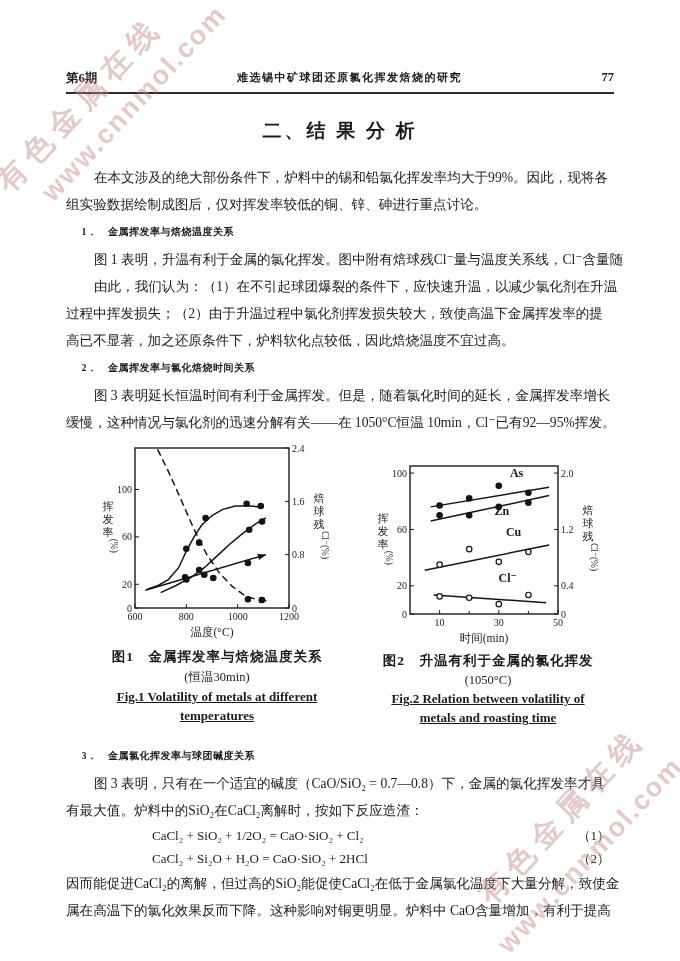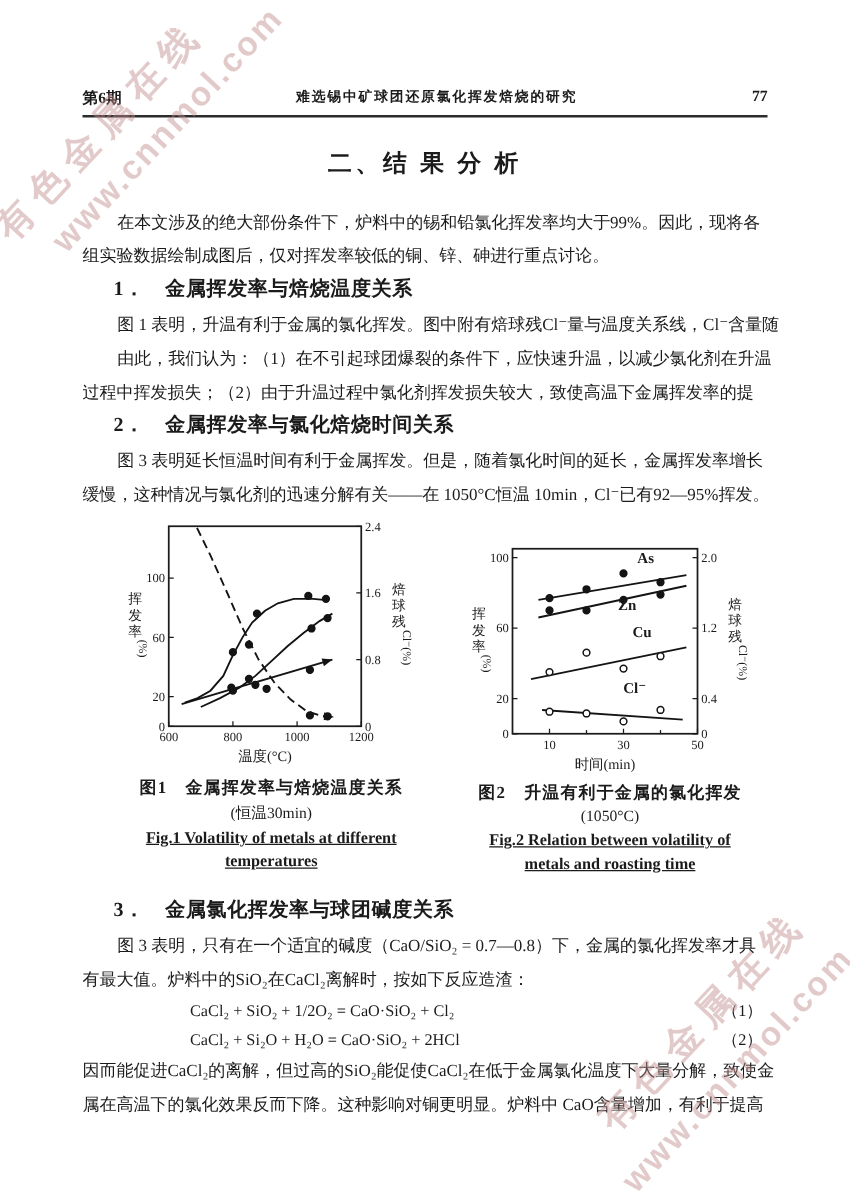--- a/index.html
+++ b/index.html
@@ -11,21 +11,21 @@
   .pagehead{display:flex;justify-content:space-between;align-items:flex-start;
             font-weight:bold;font-size:12.5px;padding-bottom:5px;border-bottom:2px solid #2c2c2c;}
   .pagehead .mid{font-size:11px;letter-spacing:1.5px;}
 
   
   .doc-title{text-align:center;font-size:19px;font-weight:bold;margin:24px 0 20px;letter-spacing:3px;}
 
   
   .bl{font-size:13.6px;line-height:27px;white-space:nowrap;}
   .ind{text-indent:2.05em;}
-  .sect{font-weight:bold;font-size:16px;line-height:28px;padding-left:1.55em;
+  .sect{font-weight:bold;font-size:10px;line-height:28px;padding-left:1.55em;
         letter-spacing:0.5px;white-space:nowrap;}
 
   
   .figures{position:relative;height:300px;margin-top:6px;}
   .figwrap{position:absolute;text-align:center;}
   #figw1{left:22px;top:0;width:258px;}
   #figw2{left:296px;top:14px;width:252px;}
   .chartbox{display:block;line-height:0;}
   .cap-cn{font-size:13.5px;font-weight:bold;margin-top:4px;letter-spacing:1px;white-space:nowrap;}
   .cap-sub{font-size:12.5px;margin-top:3px;}
@@ -66,20 +66,21 @@
 
     <div class="doc-title">二、结 果 分 析</div>
 
     <div class="bl ind">在本文涉及的绝大部份条件下，炉料中的锡和铅氯化挥发率均大于99%。因此，现将各</div>
     <div class="bl">组实验数据绘制成图后，仅对挥发率较低的铜、锌、砷进行重点讨论。</div>
 
     <div class="sect">1．　金属挥发率与焙烧温度关系</div>
     <div class="bl ind">图 1 表明，升温有利于金属的氯化挥发。图中附有焙球残Cl⁻量与温度关系线，Cl⁻含量随</div>
     <div class="bl ind">由此，我们认为：（1）在不引起球团爆裂的条件下，应快速升温，以减少氯化剂在升温</div>
     <div class="bl">过程中挥发损失；（2）由于升温过程中氯化剂挥发损失较大，致使高温下金属挥发率的提</div>
+    <div class="bl">高已不显著，加之还原条件下，炉料软化点较低，因此焙烧温度不宜过高。</div>
 
     <div class="sect">2．　金属挥发率与氯化焙烧时间关系</div>
     <div class="bl ind">图 3 表明延长恒温时间有利于金属挥发。但是，随着氯化时间的延长，金属挥发率增长</div>
     <div class="bl">缓慢，这种情况与氯化剂的迅速分解有关——在 1050°C恒温 10min，Cl⁻已有92—95%挥发。</div>
 
     <div class="figures">
       <div class="figwrap" id="figw1">
         <div class="chartbox"><svg width="256" height="202">
               <rect x="46" y="6" width="154" height="160" fill="none" stroke="#1b1b1b" stroke-width="1.4"></rect>
               <line x1="46" y1="166" x2="46" y2="162" stroke="#1b1b1b"></line>

